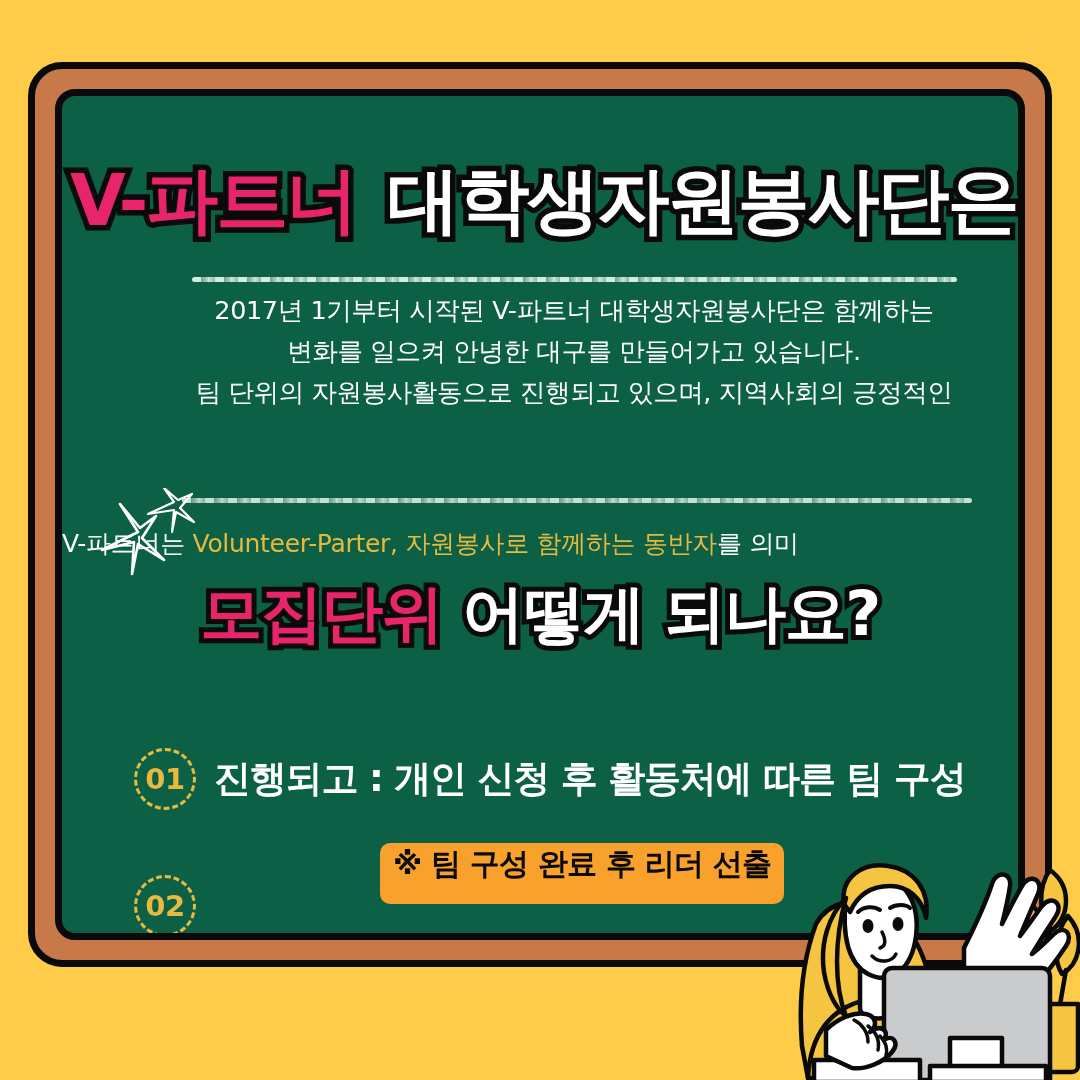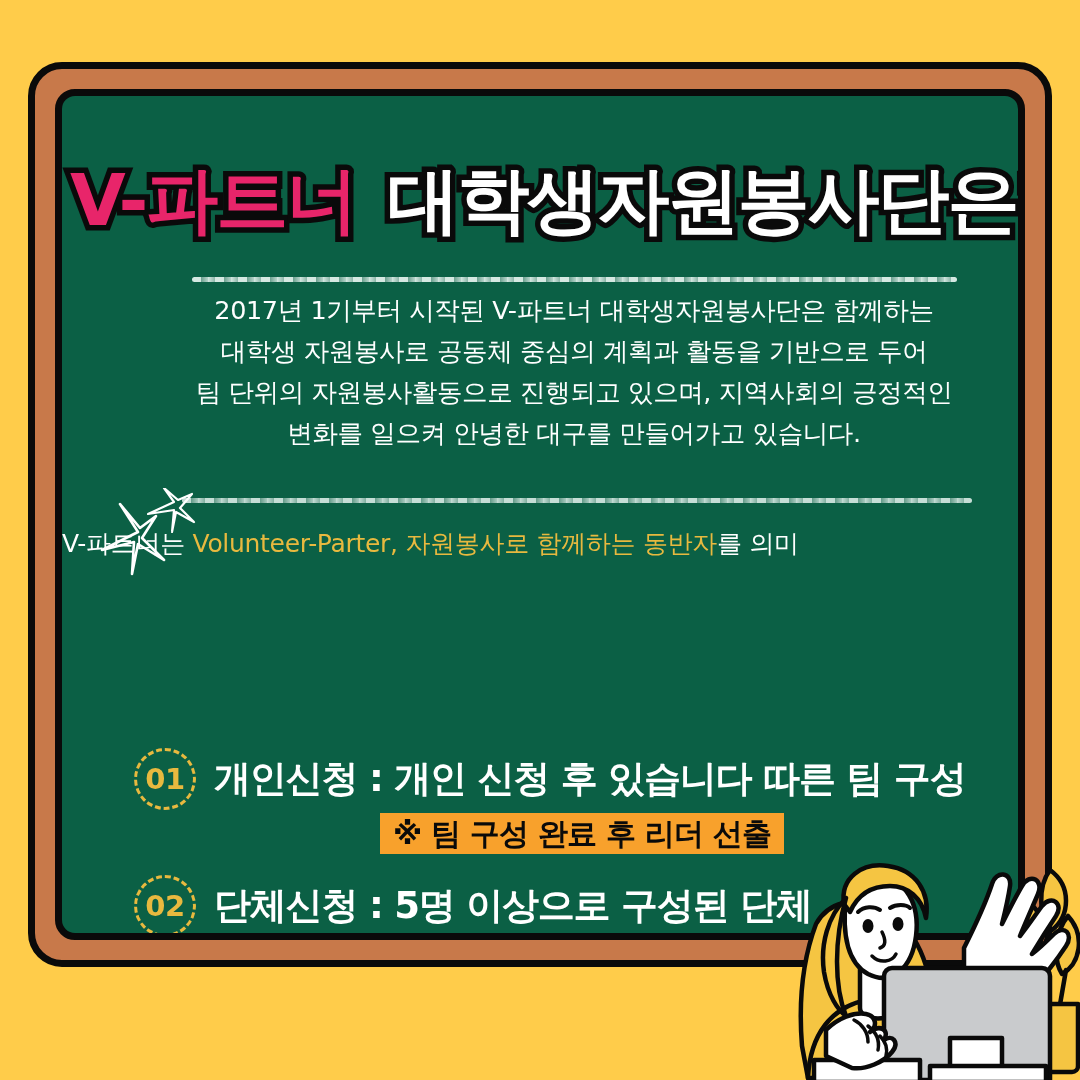--- a/index.html
+++ b/index.html
@@ -181,30 +181,31 @@
   .item-text {
     color: #FFFFFF;
     font-size: 37px;
     font-weight: 700;
     letter-spacing: -1.2px;
   }
 
   
   .note {
     position: absolute;
-    top: 717px;
+    top: 747px;
     left: 318px;
     background: #F8A12C;
     color: #0A0A0A;
     font-size: 30px;
     font-weight: 900;
     letter-spacing: -0.8px;
-    padding: 5px 13px 4px;
+    padding: 5px 13px 24px;
     white-space: nowrap;
     line-height: 1.08;
+    border-radius: 10px;
   }
 
   
   .illustration {
     position: absolute;
     right: 0;
     bottom: 0;
     width: 330px;
     height: 260px;
     pointer-events: none;
@@ -217,48 +218,49 @@
   <div class="board-inner">
 
     <div class="headline1">
       <span class="pink">V-파트너</span><span class="white"> 대학생자원봉사단은?</span>
     </div>
 
     <div class="divider one"></div>
 
     <div class="paragraph">
       <div>2017년 1기부터 시작된 V-파트너 대학생자원봉사단은 함께하는</div>
-      <div>대학생 자원봉사로 공동체 중심의 계획과 활동을 기반으로 두어</div>
+      <div>변화를 일으켜 안녕한 대구를 만들어가고 있습니다.</div>
       <div>팀 단위의 자원봉사활동으로 진행되고 있으며, 지역사회의 긍정적인</div>
-      <div>변화를 일으켜 안녕한 대구를 만들어가고 있습니다.</div>
     </div>
 
     <div class="divider two"></div>
 
     <svg class="sparkles" viewBox="0 0 120 100">
       <path d="M8 62 L44 44 L26 16 L46 40 L62 28 L48 50 L70 72 L44 56 L38 86 L40 54 Z" fill="none" stroke="#FFFFFF" stroke-width="2.6" stroke-linejoin="round"></path>
       <path d="M54 26 L80 14 L70 0 L84 12 L98 6 L86 20 L100 34 L82 24 L78 44 L80 22 Z" fill="none" stroke="#FFFFFF" stroke-width="2.2" stroke-linejoin="round"></path>
     </svg>
 
     <div class="defline">
       <span>V-파트너는 </span><span class="gold">Volunteer-Parter, 자원봉사로 함께하는 동반자</span><span>를 의미</span>
     </div>
 
+    <div class="headline2">
+      <span class="pink">모집단위</span><span class="white"> 어떻게 되나요?</span>
+    </div>
 
 
     <div class="item-row r1">
       <div class="badge">01</div>
-      <div class="item-text">개인신청 : 개인 신청 후 있습니다 따른 팀 구성</div>
+      <div class="item-text">진행되고 : 개인 신청 후 활동처에 따른 팀 구성</div>
     </div>
 
     <div class="note">※ 팀 구성 완료 후 리더 선출</div>
 
     <div class="item-row r2">
       <div class="badge">02</div>
-      <div class="item-text">단체신청 : 5명 이상으로 구성된 단체</div>
     </div>
 
   </div>
 </div>
 
 <svg class="illustration" viewBox="0 0 330 260">
   <g stroke="#0A0A0A" stroke-width="4.5" stroke-linejoin="round" stroke-linecap="round">
 
     <g fill="#F5C542">
       <path d="M300 50 C322 66 320 96 302 110 C288 98 288 66 300 50 Z"></path>

